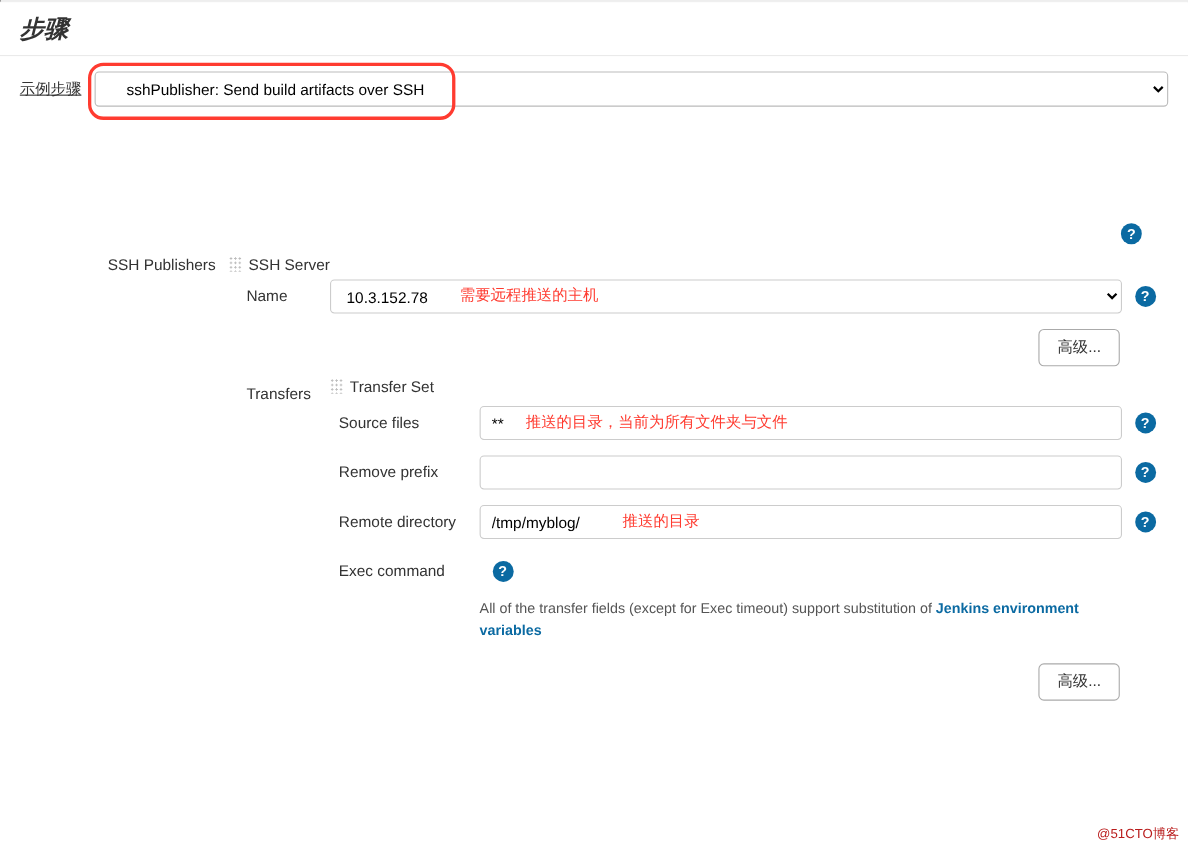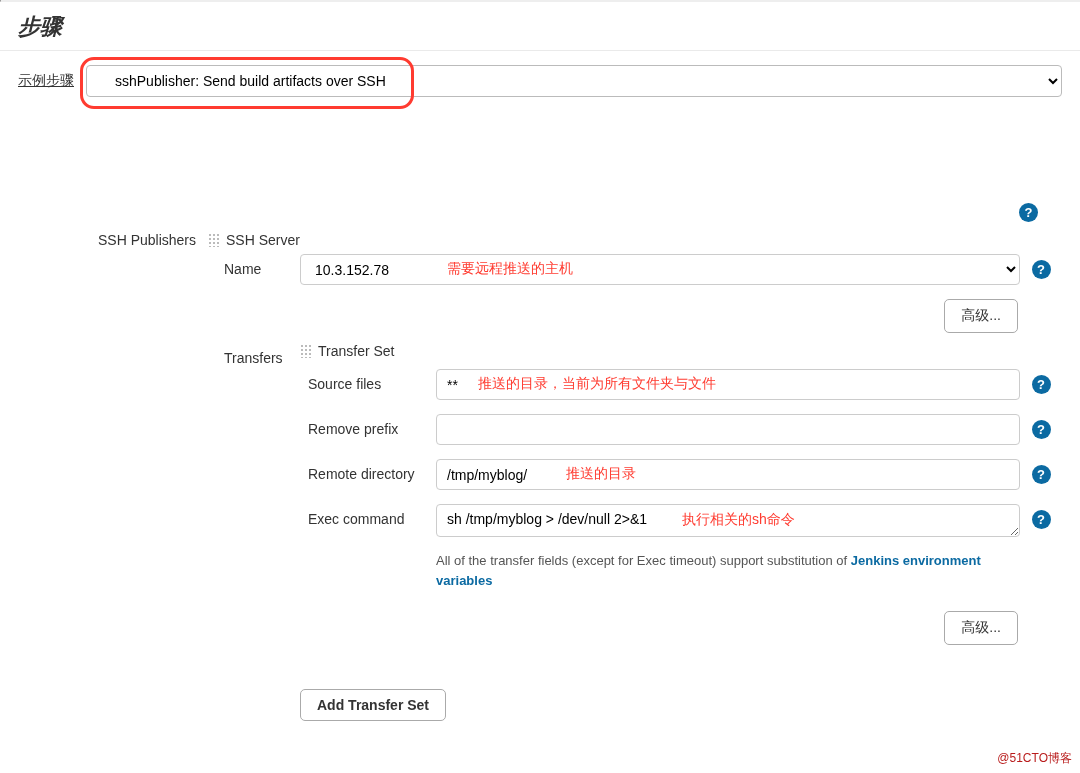--- a/index.html
+++ b/index.html
@@ -228,21 +228,21 @@
         <span class="handle"></span>
         <span>SSH Server</span>
       </div>
 
       <div class="field-row">
         <div class="field-label" style="width:92px; text-align:left; padding-left:16px;">Name</div>
         <div class="field-input-wrap">
           <select>
             <option>10.3.152.78</option>
           </select>
-          <span class="redtext" style="left:118px; top:6px;margin-left:29px;">需要远程推送的主机</span>
+          <span class="redtext" style="left:118px; top:6px;">需要远程推送的主机</span>
         </div>
         <div class="help-col">
             <span class="help-icon">?</span>
           </div>
       </div>
 
       <div class="btn-row-right">
         <button class="btn">高级...</button>
       </div>
 
@@ -283,47 +283,40 @@
                 <input type="text" value="/tmp/myblog/" id="rd-input" style="">
                 <span class="redtext" style="left:130px; top:6px;">推送的目录</span>
               </div>
               <div class="help-col">
                   <span class="help-icon">?</span>
                 </div>
             </div>
 
             <div class="field-row" style="margin-bottom:4px;">
               <div class="field-label-wide">Exec command</div>
-              <div class="field-input-wrap">
-                <textarea id="ec-input" style="">sh /tmp/myblog &gt; /dev/null 2&gt;&amp;1</textarea>
-                <span class="redtext" style="left:246px; top:7px;">执行相关的sh命令</span>
-              </div>
               <div class="help-col">
                   <span class="help-icon">?</span>
                 </div>
             </div>
 
             <div class="field-row" style="margin-bottom:0;">
               <div class="field-label-wide"></div>
               <div style="flex:1;">
                 <div class="hint-text">
                   <span>All of the transfer fields (except for Exec timeout) support substitution of </span><a href="#">Jenkins environment variables</a>
                 </div>
               </div>
               <div class="help-col"></div>
             </div>
 
             <div class="btn-row-right" style="padding-right:44px;">
               <button class="btn">高级...</button>
             </div>
           </div>
 
-          <div class="add-transfer-wrap">
-            <button class="btn" style="font-weight:600;">Add Transfer Set</button>
-          </div>
 
         </div>
       </div>
 
     </div>
   </div>
 </div>
 
 <div class="watermark">@51CTO博客</div>
 

